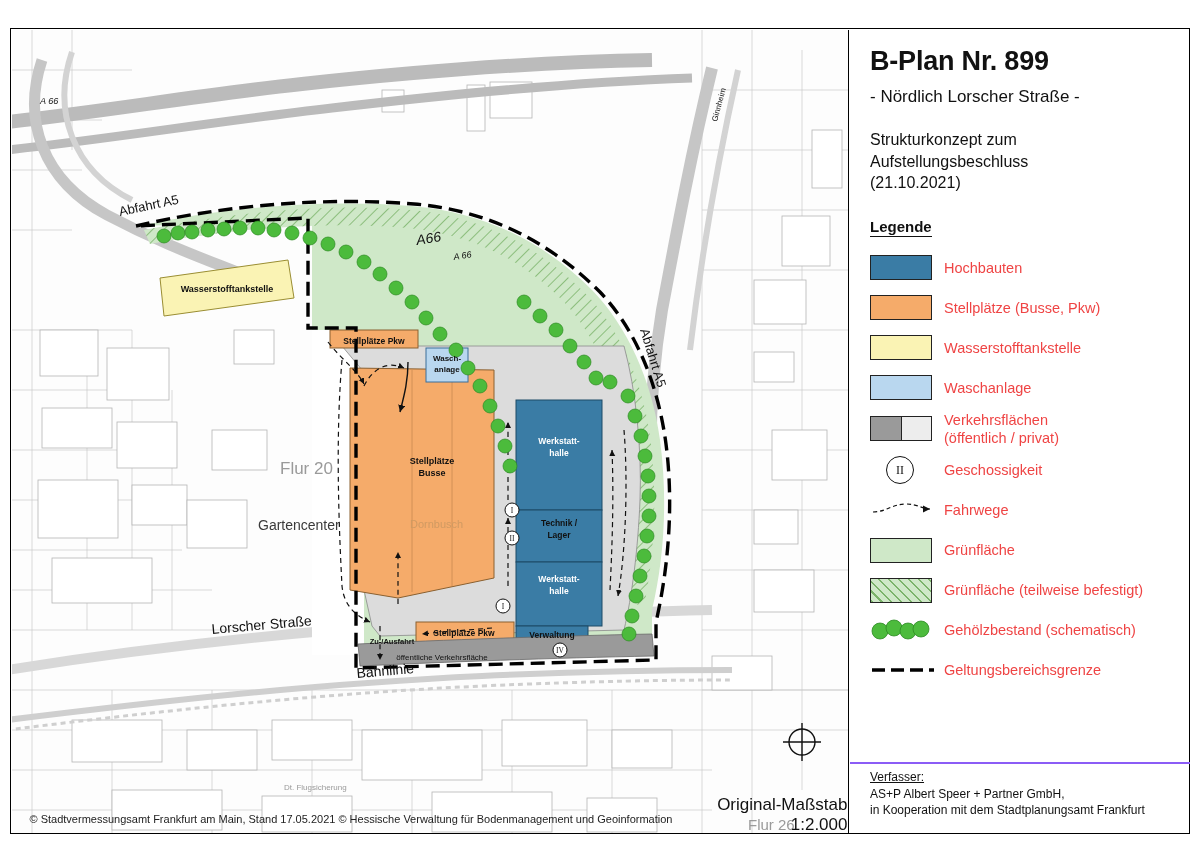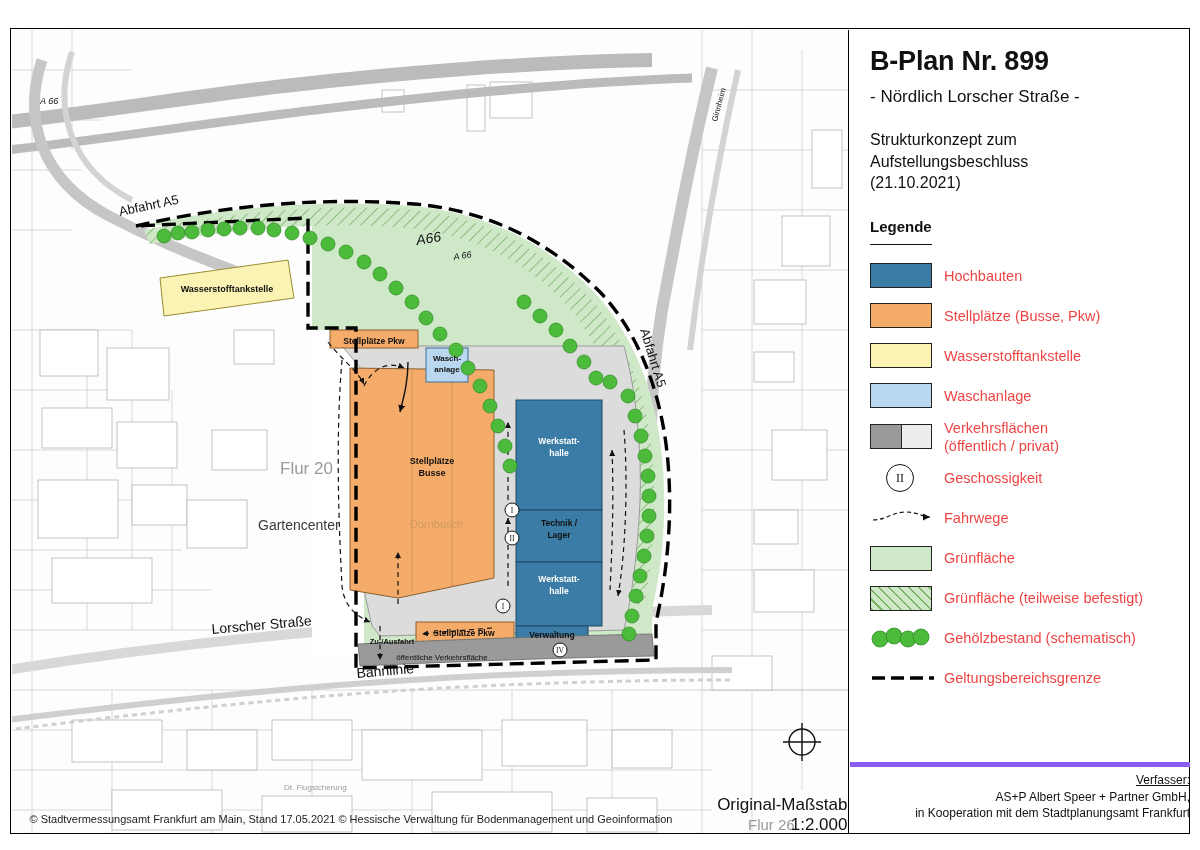--- a/index.html
+++ b/index.html
@@ -70,21 +70,21 @@
     margin: 22px 0 0 0;
     line-height: 1.35;
   }
   .legend-heading {
     font-size: 15px;
     font-weight: bold;
     color: #111;
     margin: 24px 0 10px 0;
     display: inline-block;
     border-bottom: 1px solid #111;
-    padding-bottom: 9px;
+    padding-bottom: 1px;
   }
   .legend-list { margin-top: 4px; }
   .legend-row {
     display: flex;
     align-items: center;
     min-height: 34px;
     margin-bottom: 6px;
   }
   .swatch-cell {
     width: 74px;
@@ -170,23 +170,22 @@
     font-size: 11px;
     color: #222;
   }
   .verfasser {
     position: absolute;
     left: 850px;
     top: 762px;
     width: 340px;
     padding-left: 20px;
     box-sizing: border-box;
-    border-top: 5px solid #8b5cf6;
+    border-top: 2px solid #8b5cf6;
     padding-top: 6px;
-    text-align: right;
   }
   .verfasser-title {
     font-size: 12px; color: #111; text-decoration: underline; margin-bottom: 2px;
   }
   .verfasser-line { font-size: 12px; color: #111; line-height: 1.35; }
 </style>
 </head>
 <body>
 
 <div id="sheet">

